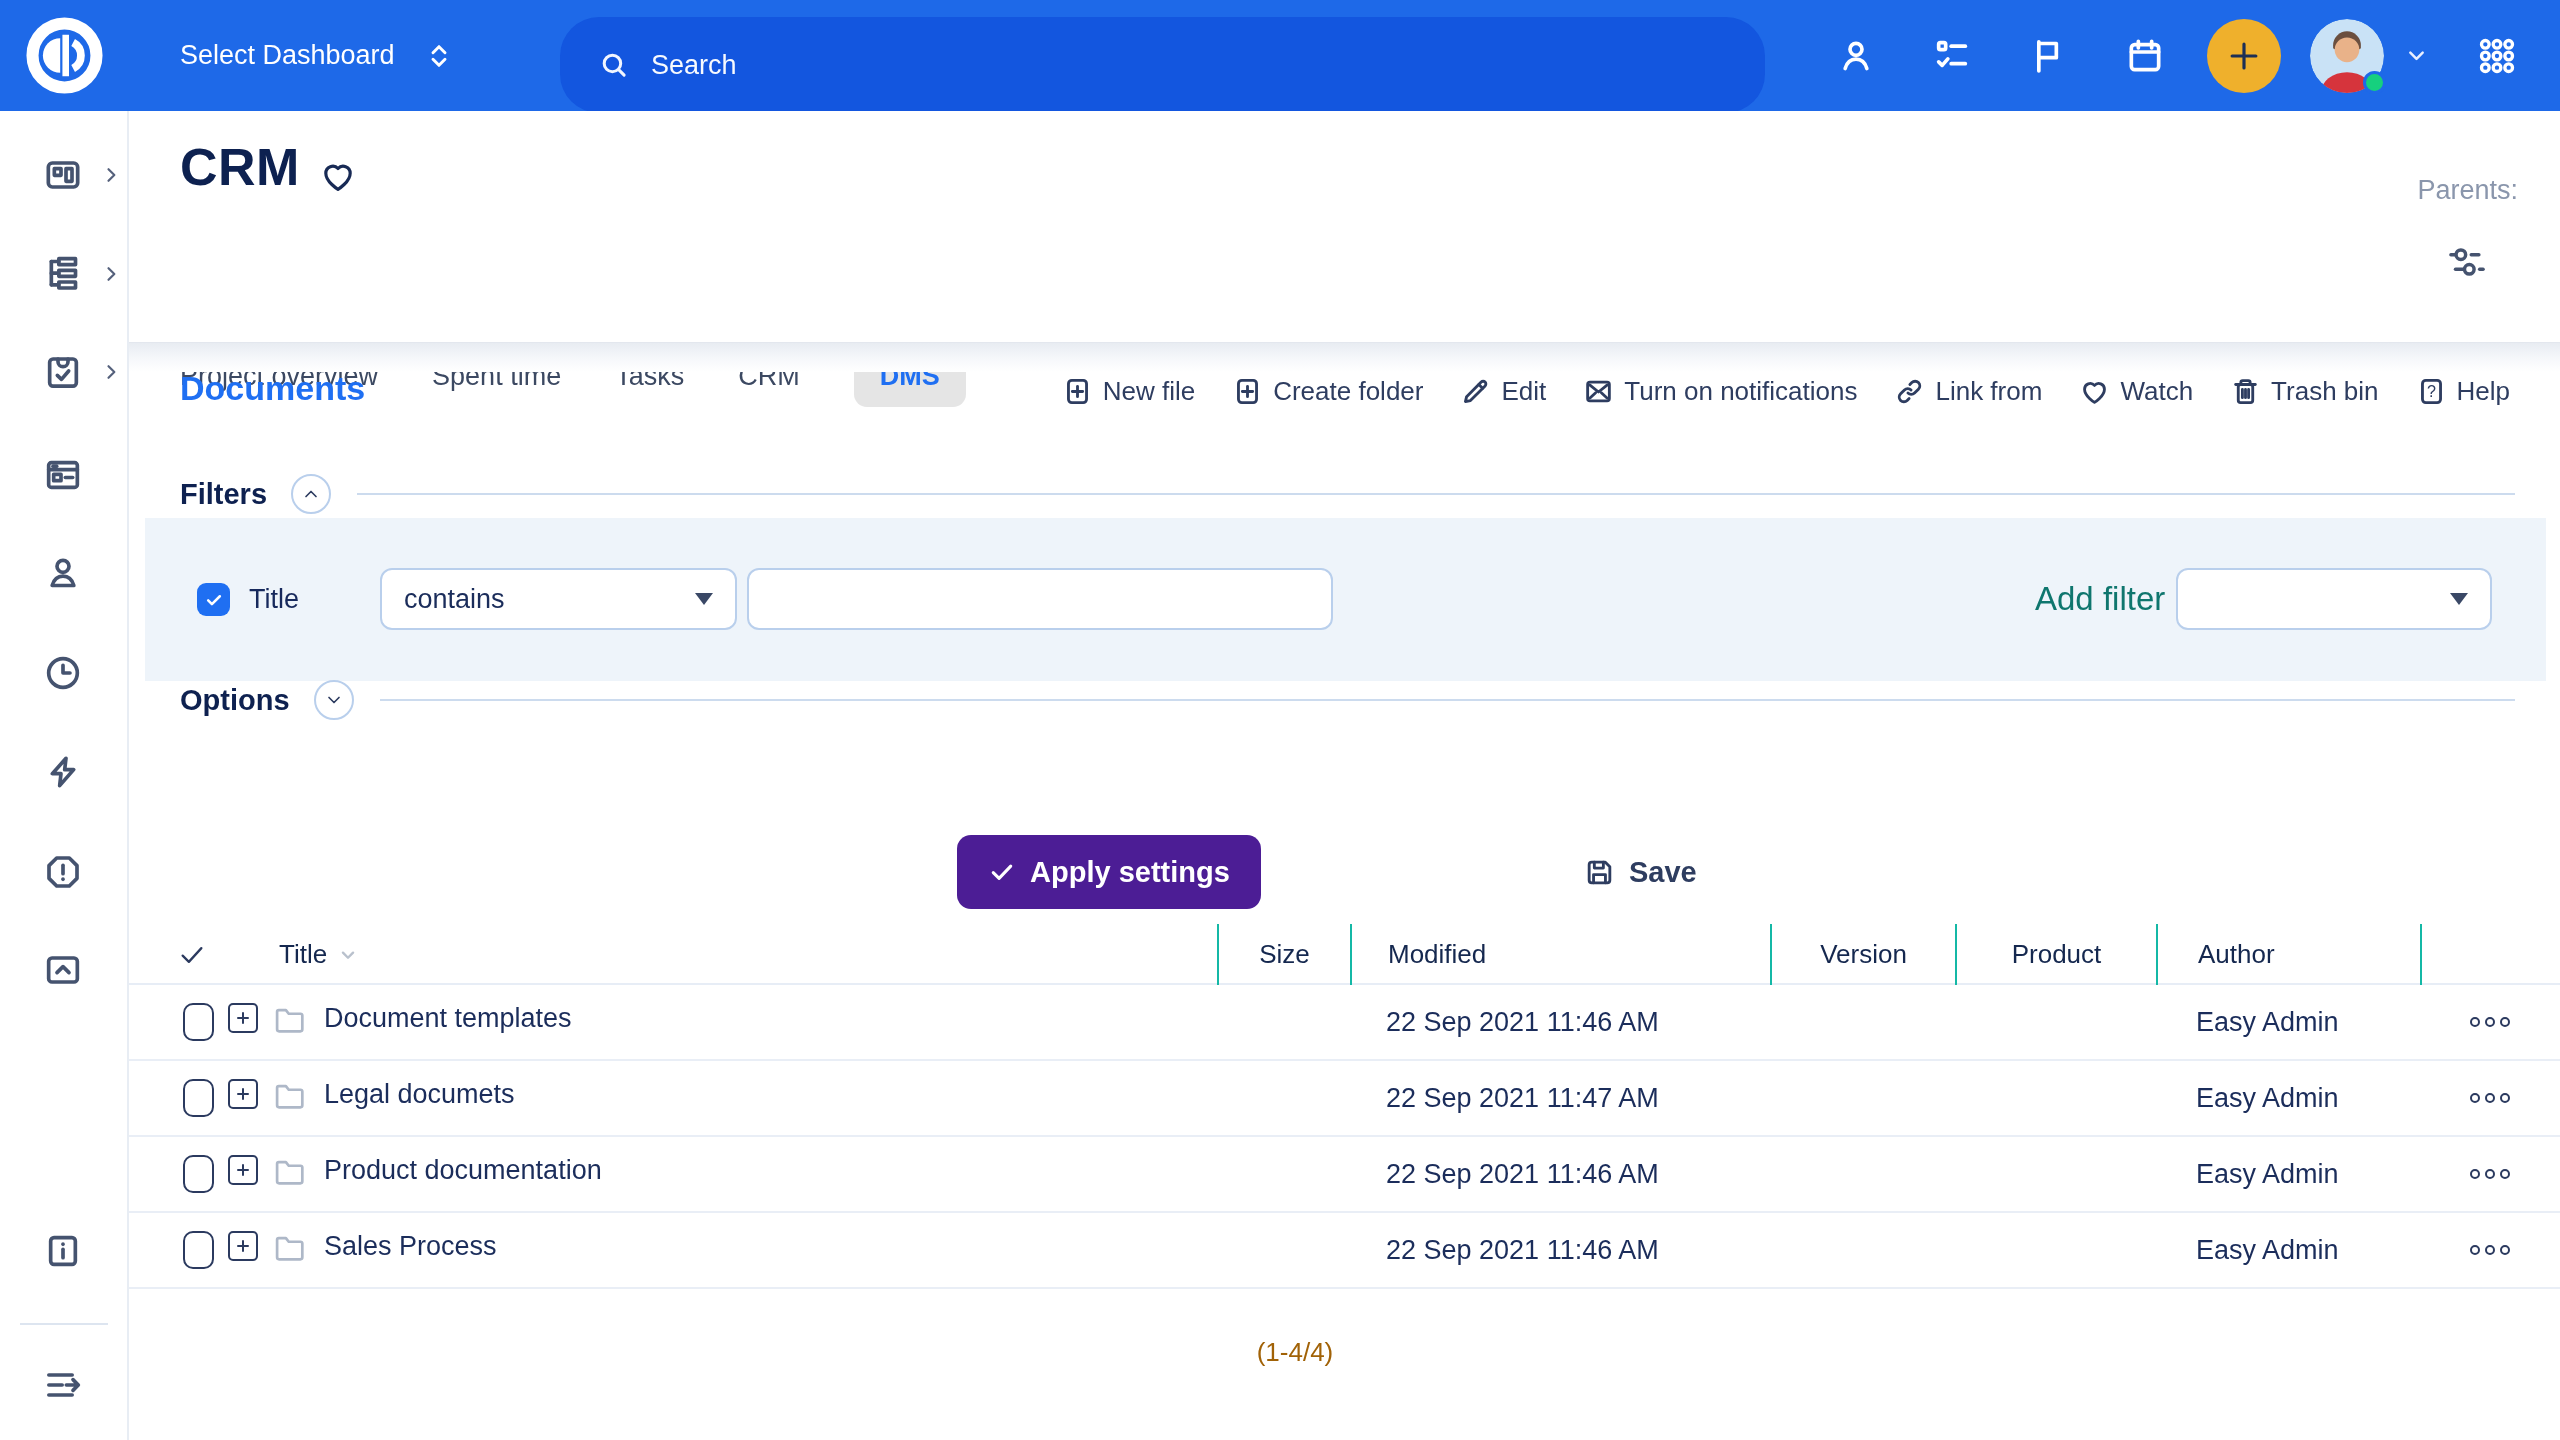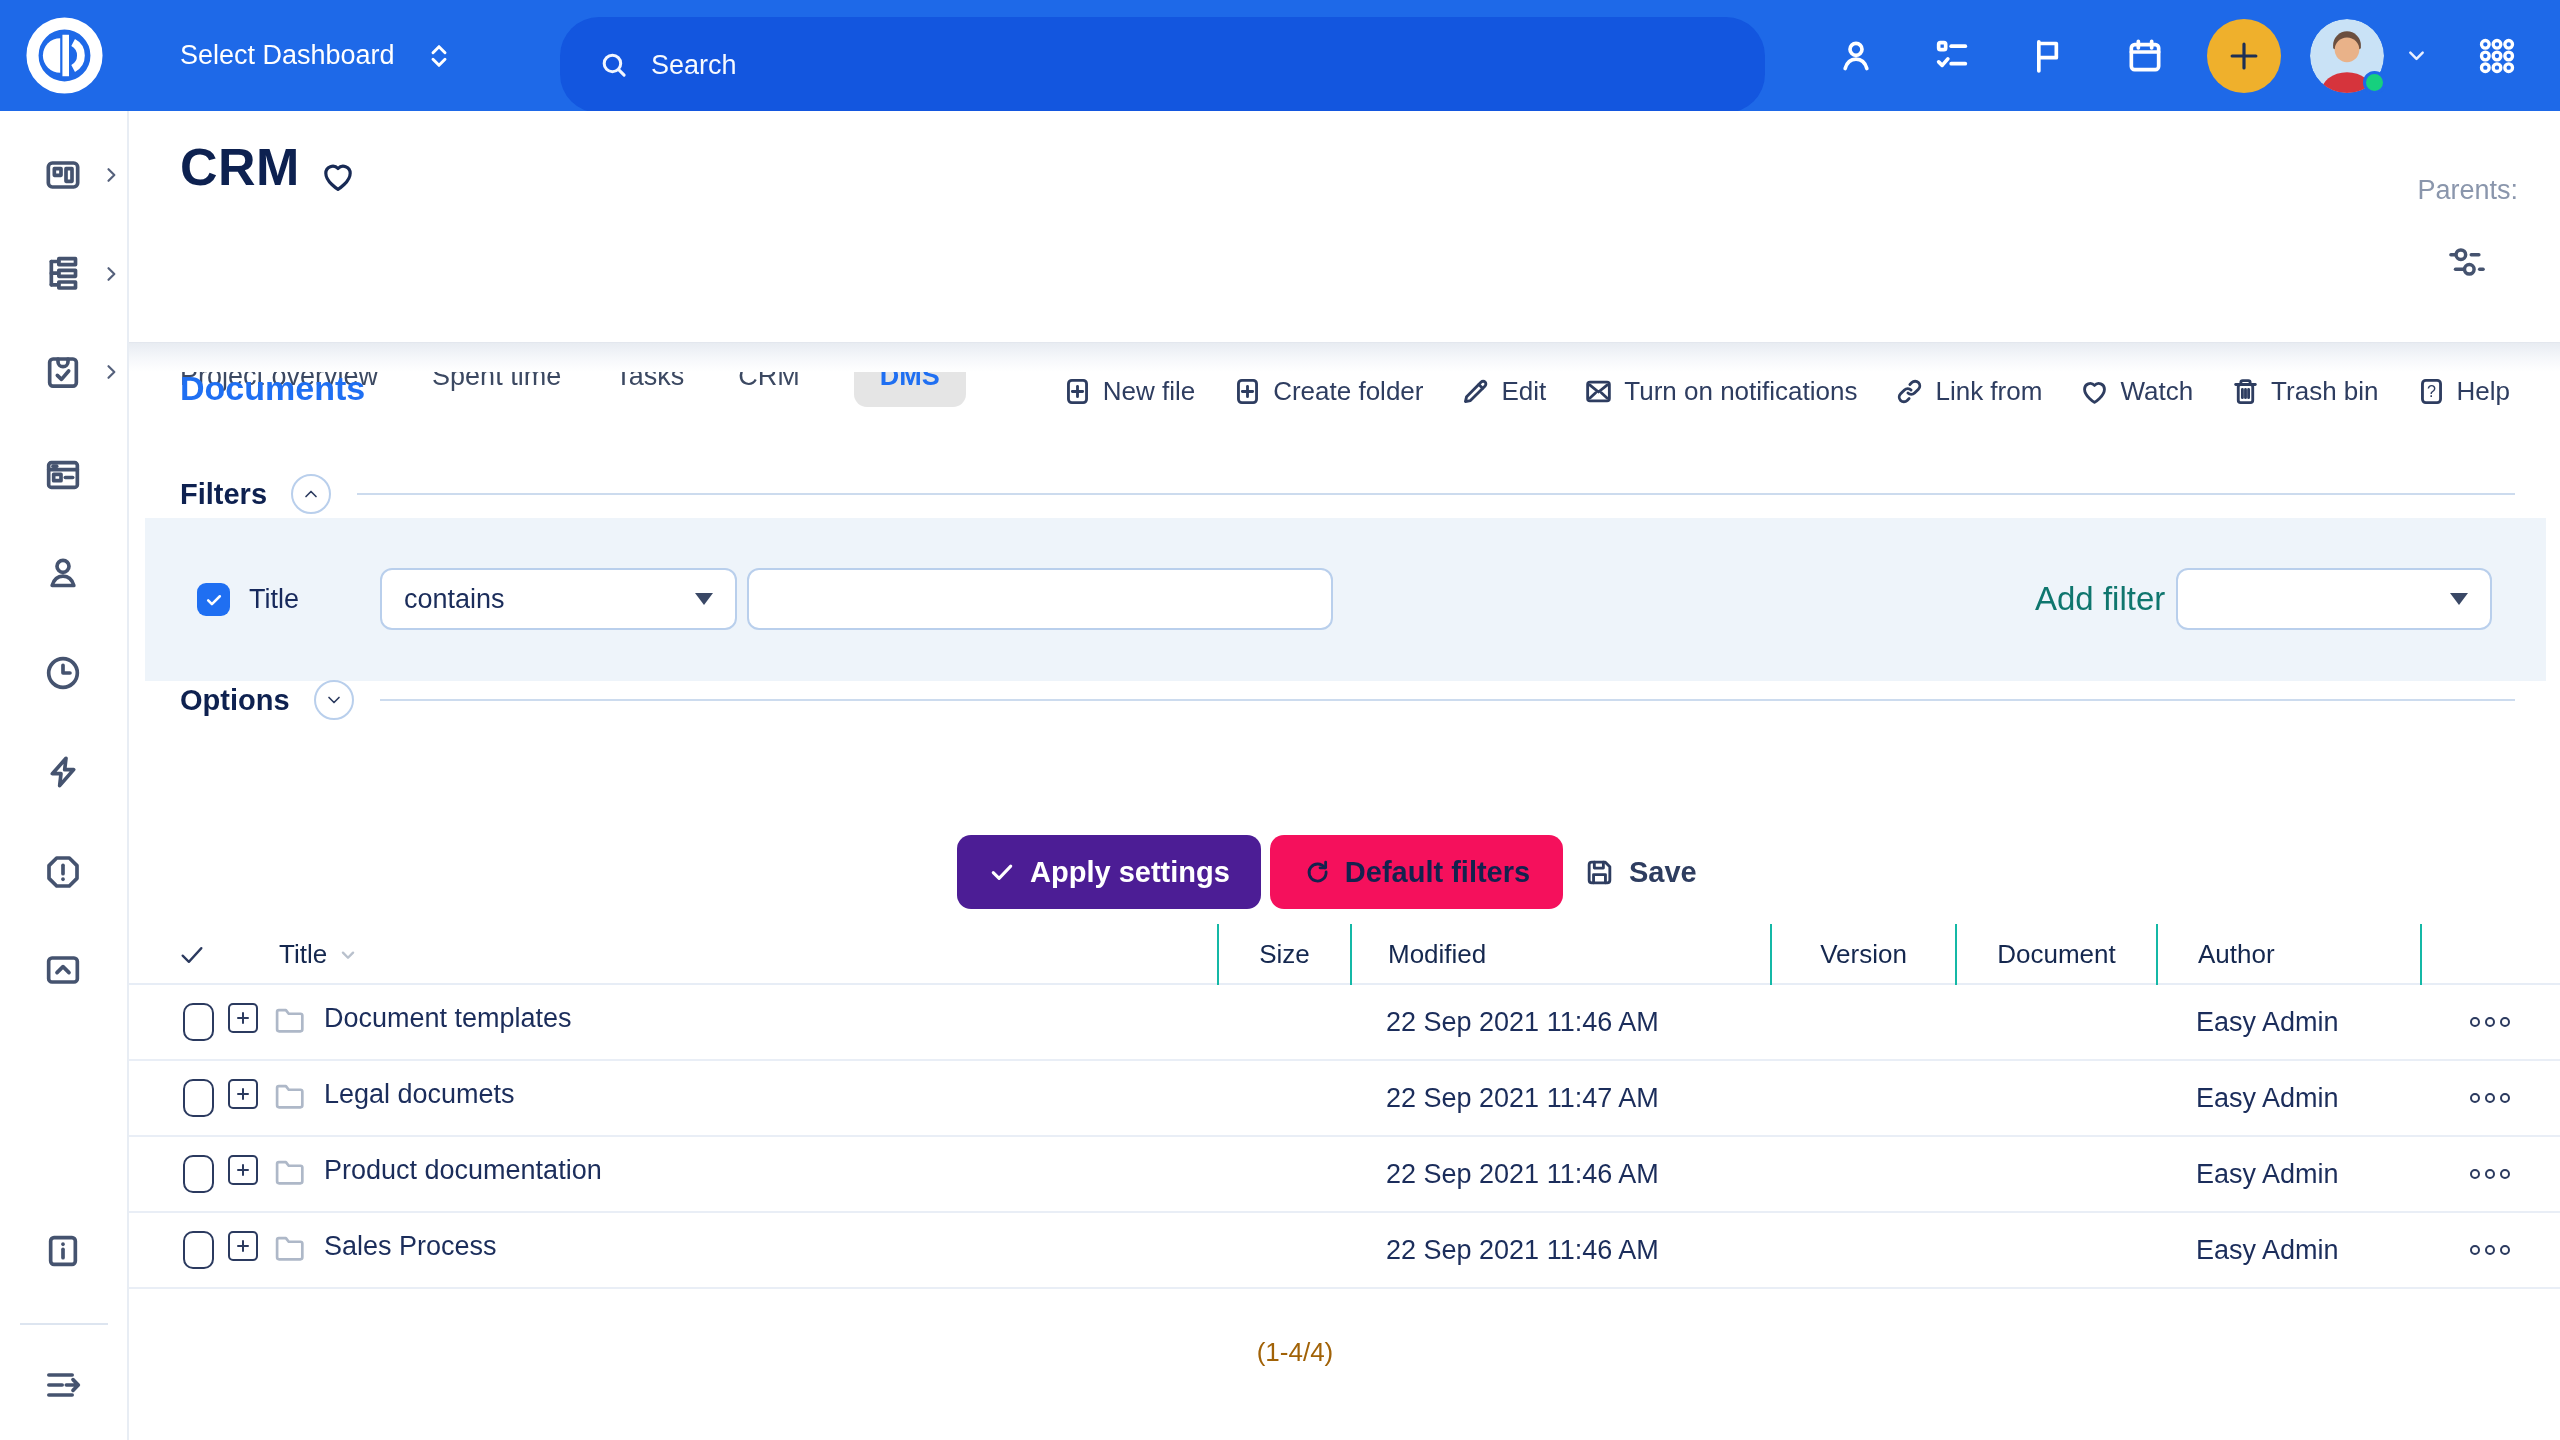--- a/index.html
+++ b/index.html
@@ -425,27 +425,20 @@
       </span>
       <span class="sec-hr" data-interactable="false"></span>
     </div>
 
     <button class="btn apply" data-interactable="true">
       <svg class="ic" viewBox="0 0 24 24" style="stroke-width:2.6">
           <path d="M4.5 12.5l5 5L19.5 7"></path>
         </svg>
       <span data-interactable="false">Apply settings</span>
     </button>
-    <button class="btn defaults" data-interactable="true">
-      <svg class="ic" viewBox="0 0 24 24" style="stroke-width:2.4">
-          <path d="M18.6 8.4A7.3 7.3 0 1 0 19.8 12"></path>
-          <path d="M19.4 3.6v4.8h-4.8"></path>
-        </svg>
-      <span data-interactable="false">Default filters</span>
-    </button>
     <button class="btn save" data-interactable="true">
       <svg class="ic" viewBox="0 0 24 24">
           <path d="M4 6a2 2 0 0 1 2-2h10.5L20 7.5V18a2 2 0 0 1-2 2H6a2 2 0 0 1-2-2z"></path>
           <path d="M8 4v4.6h7V4"></path>
           <path d="M7.4 20v-6.4h9.2V20"></path>
         </svg>
       <span data-interactable="false">Save</span>
     </button>
 
     <div class="dtable" data-interactable="false">
@@ -459,21 +452,21 @@
           <span class="th-title" data-interactable="true">Title</span>
           <span class="sort" data-interactable="true">
             <svg class="ic" viewBox="0 0 24 24" style="stroke-width:2.6">
                 <path d="M6.5 9.5l5.5 5.5 5.5-5.5"></path>
               </svg>
           </span>
         </div>
         <div class="th-c" data-interactable="false">Size</div>
         <div class="th-mod" data-interactable="false">Modified</div>
         <div class="th-c" data-interactable="false">Version</div>
-        <div class="th-c" data-interactable="false">Document</div>
+        <div class="th-c" data-interactable="false">Product</div>
         <div class="th-auth" data-interactable="false">Author</div>
         <div data-interactable="false"></div>
       </div>
 
       <div class="trow" data-interactable="false">
         <div class="cell-title">
           <span class="rowcb" data-interactable="true"></span>
           <span class="expand" data-interactable="true">
               <svg class="ic" viewBox="0 0 24 24">
                 <path d="M12 6v12M6 12h12"></path>

